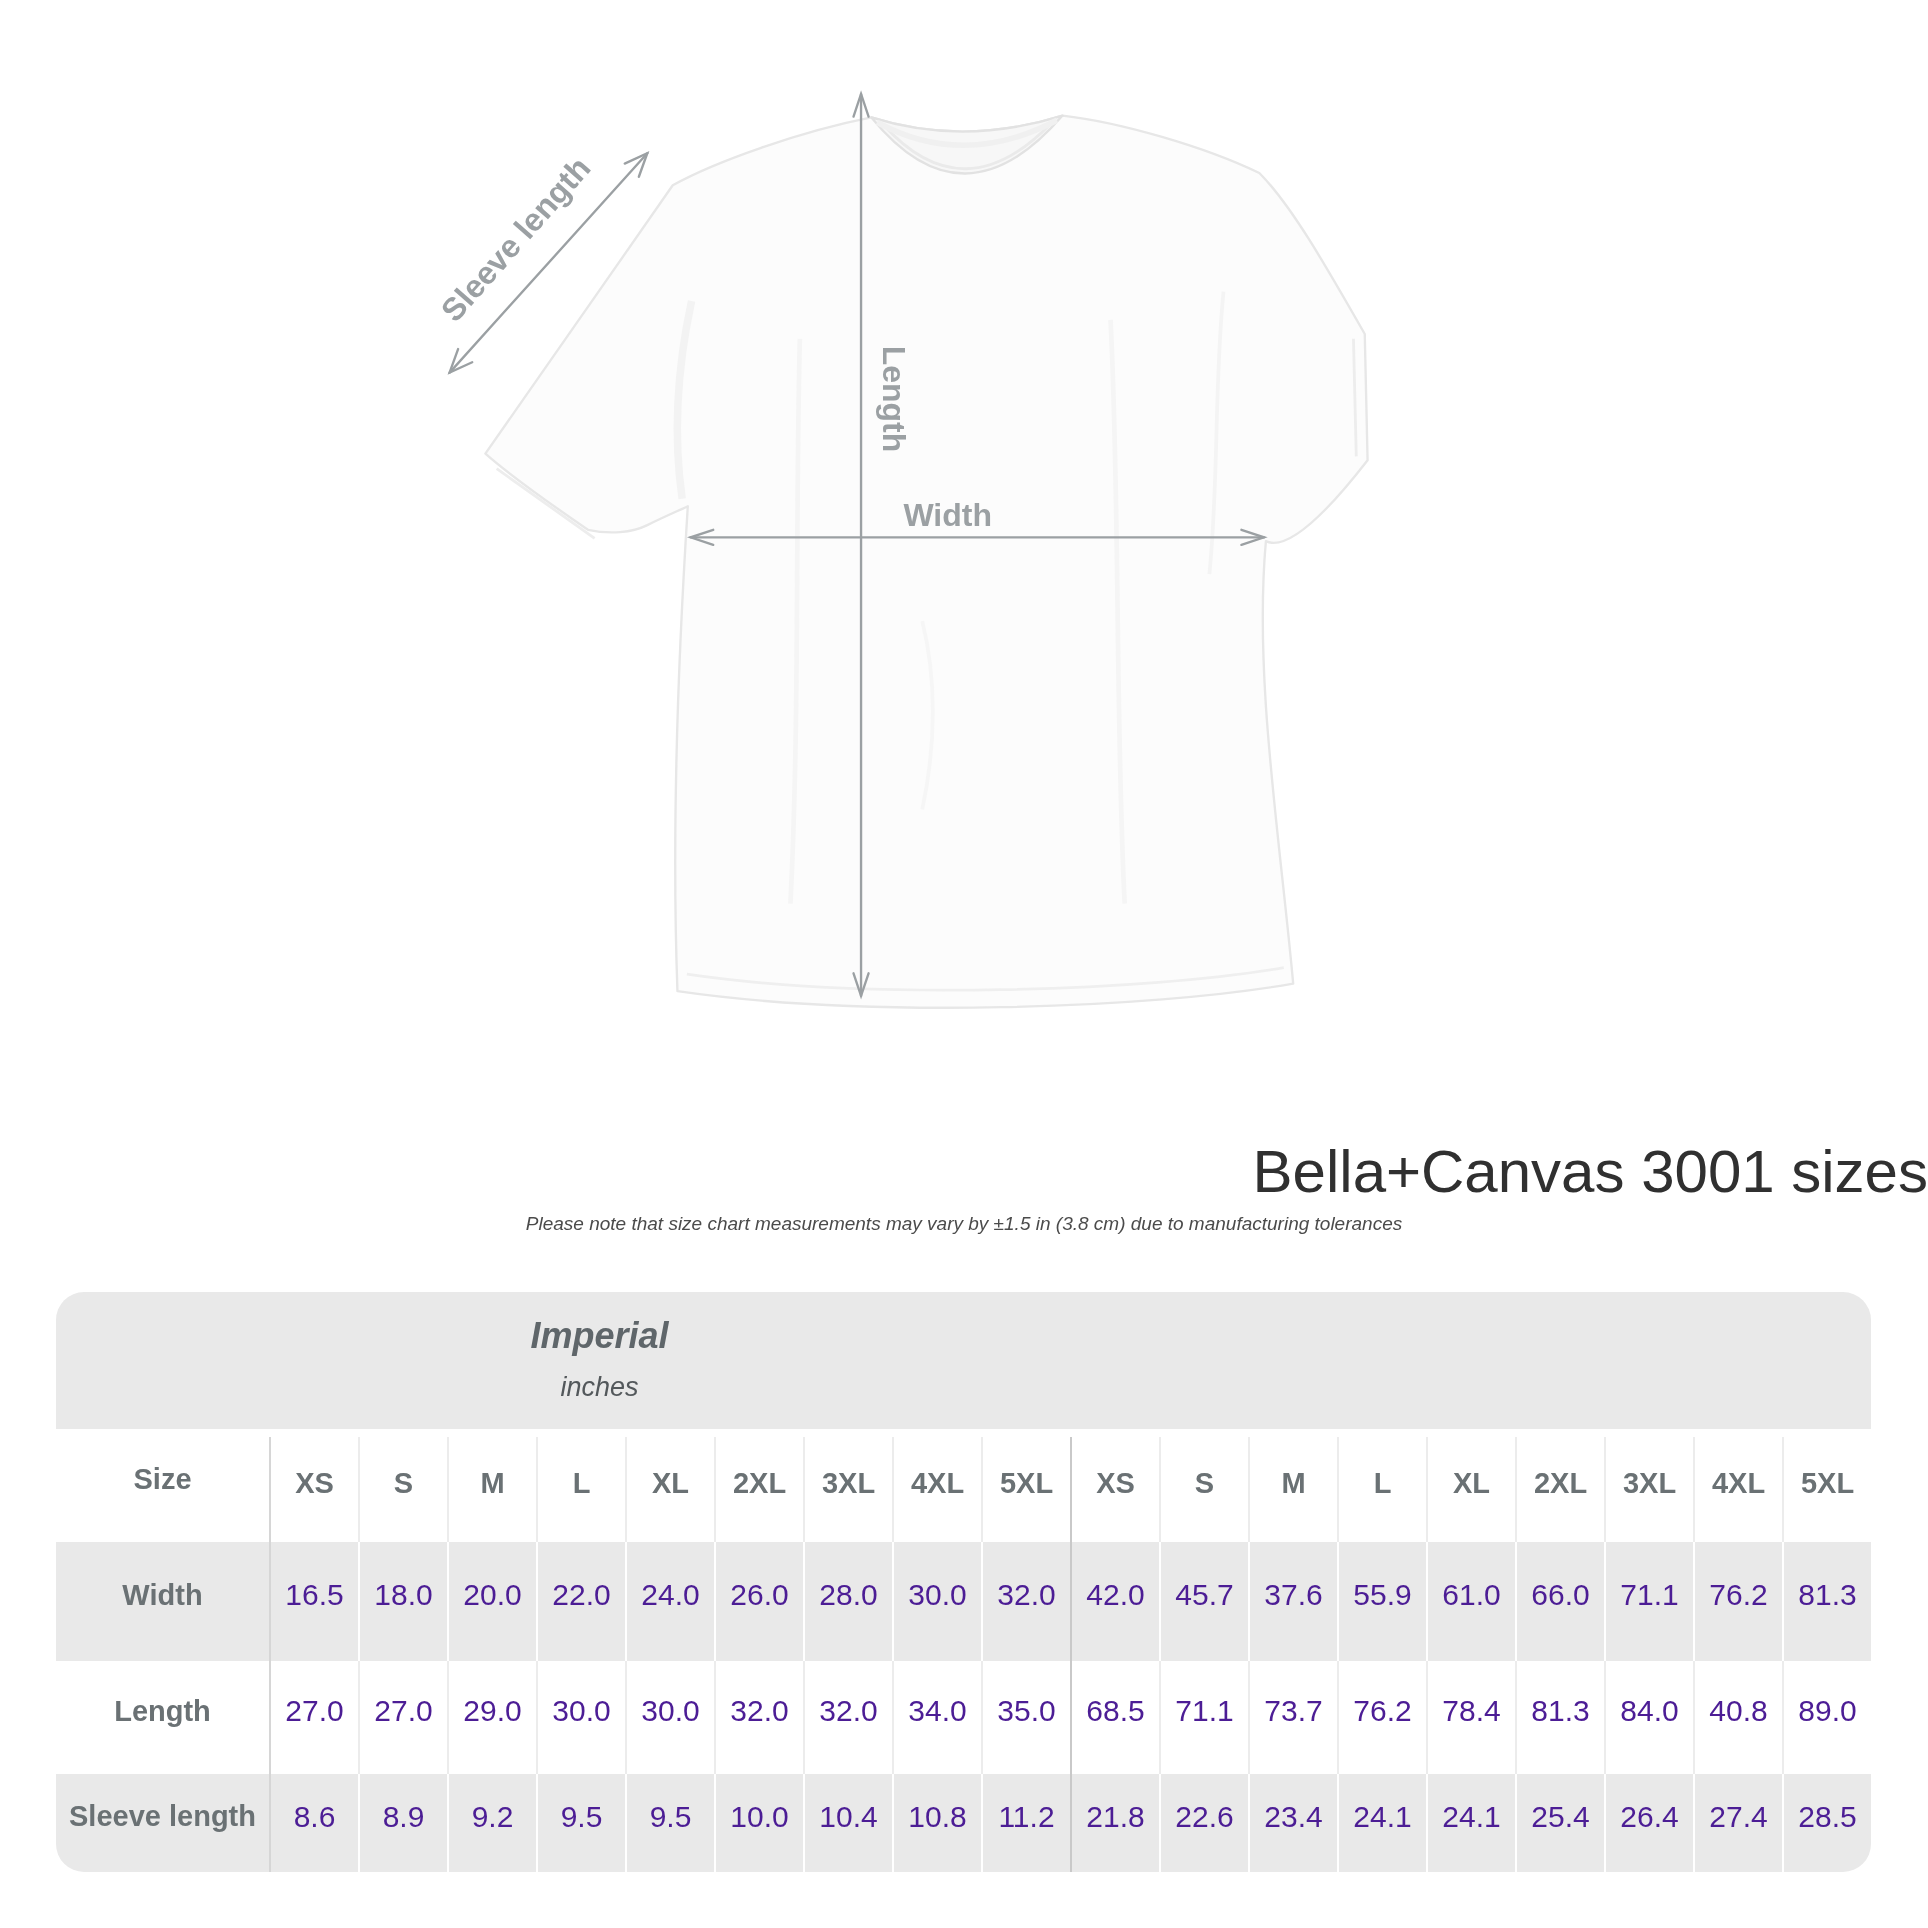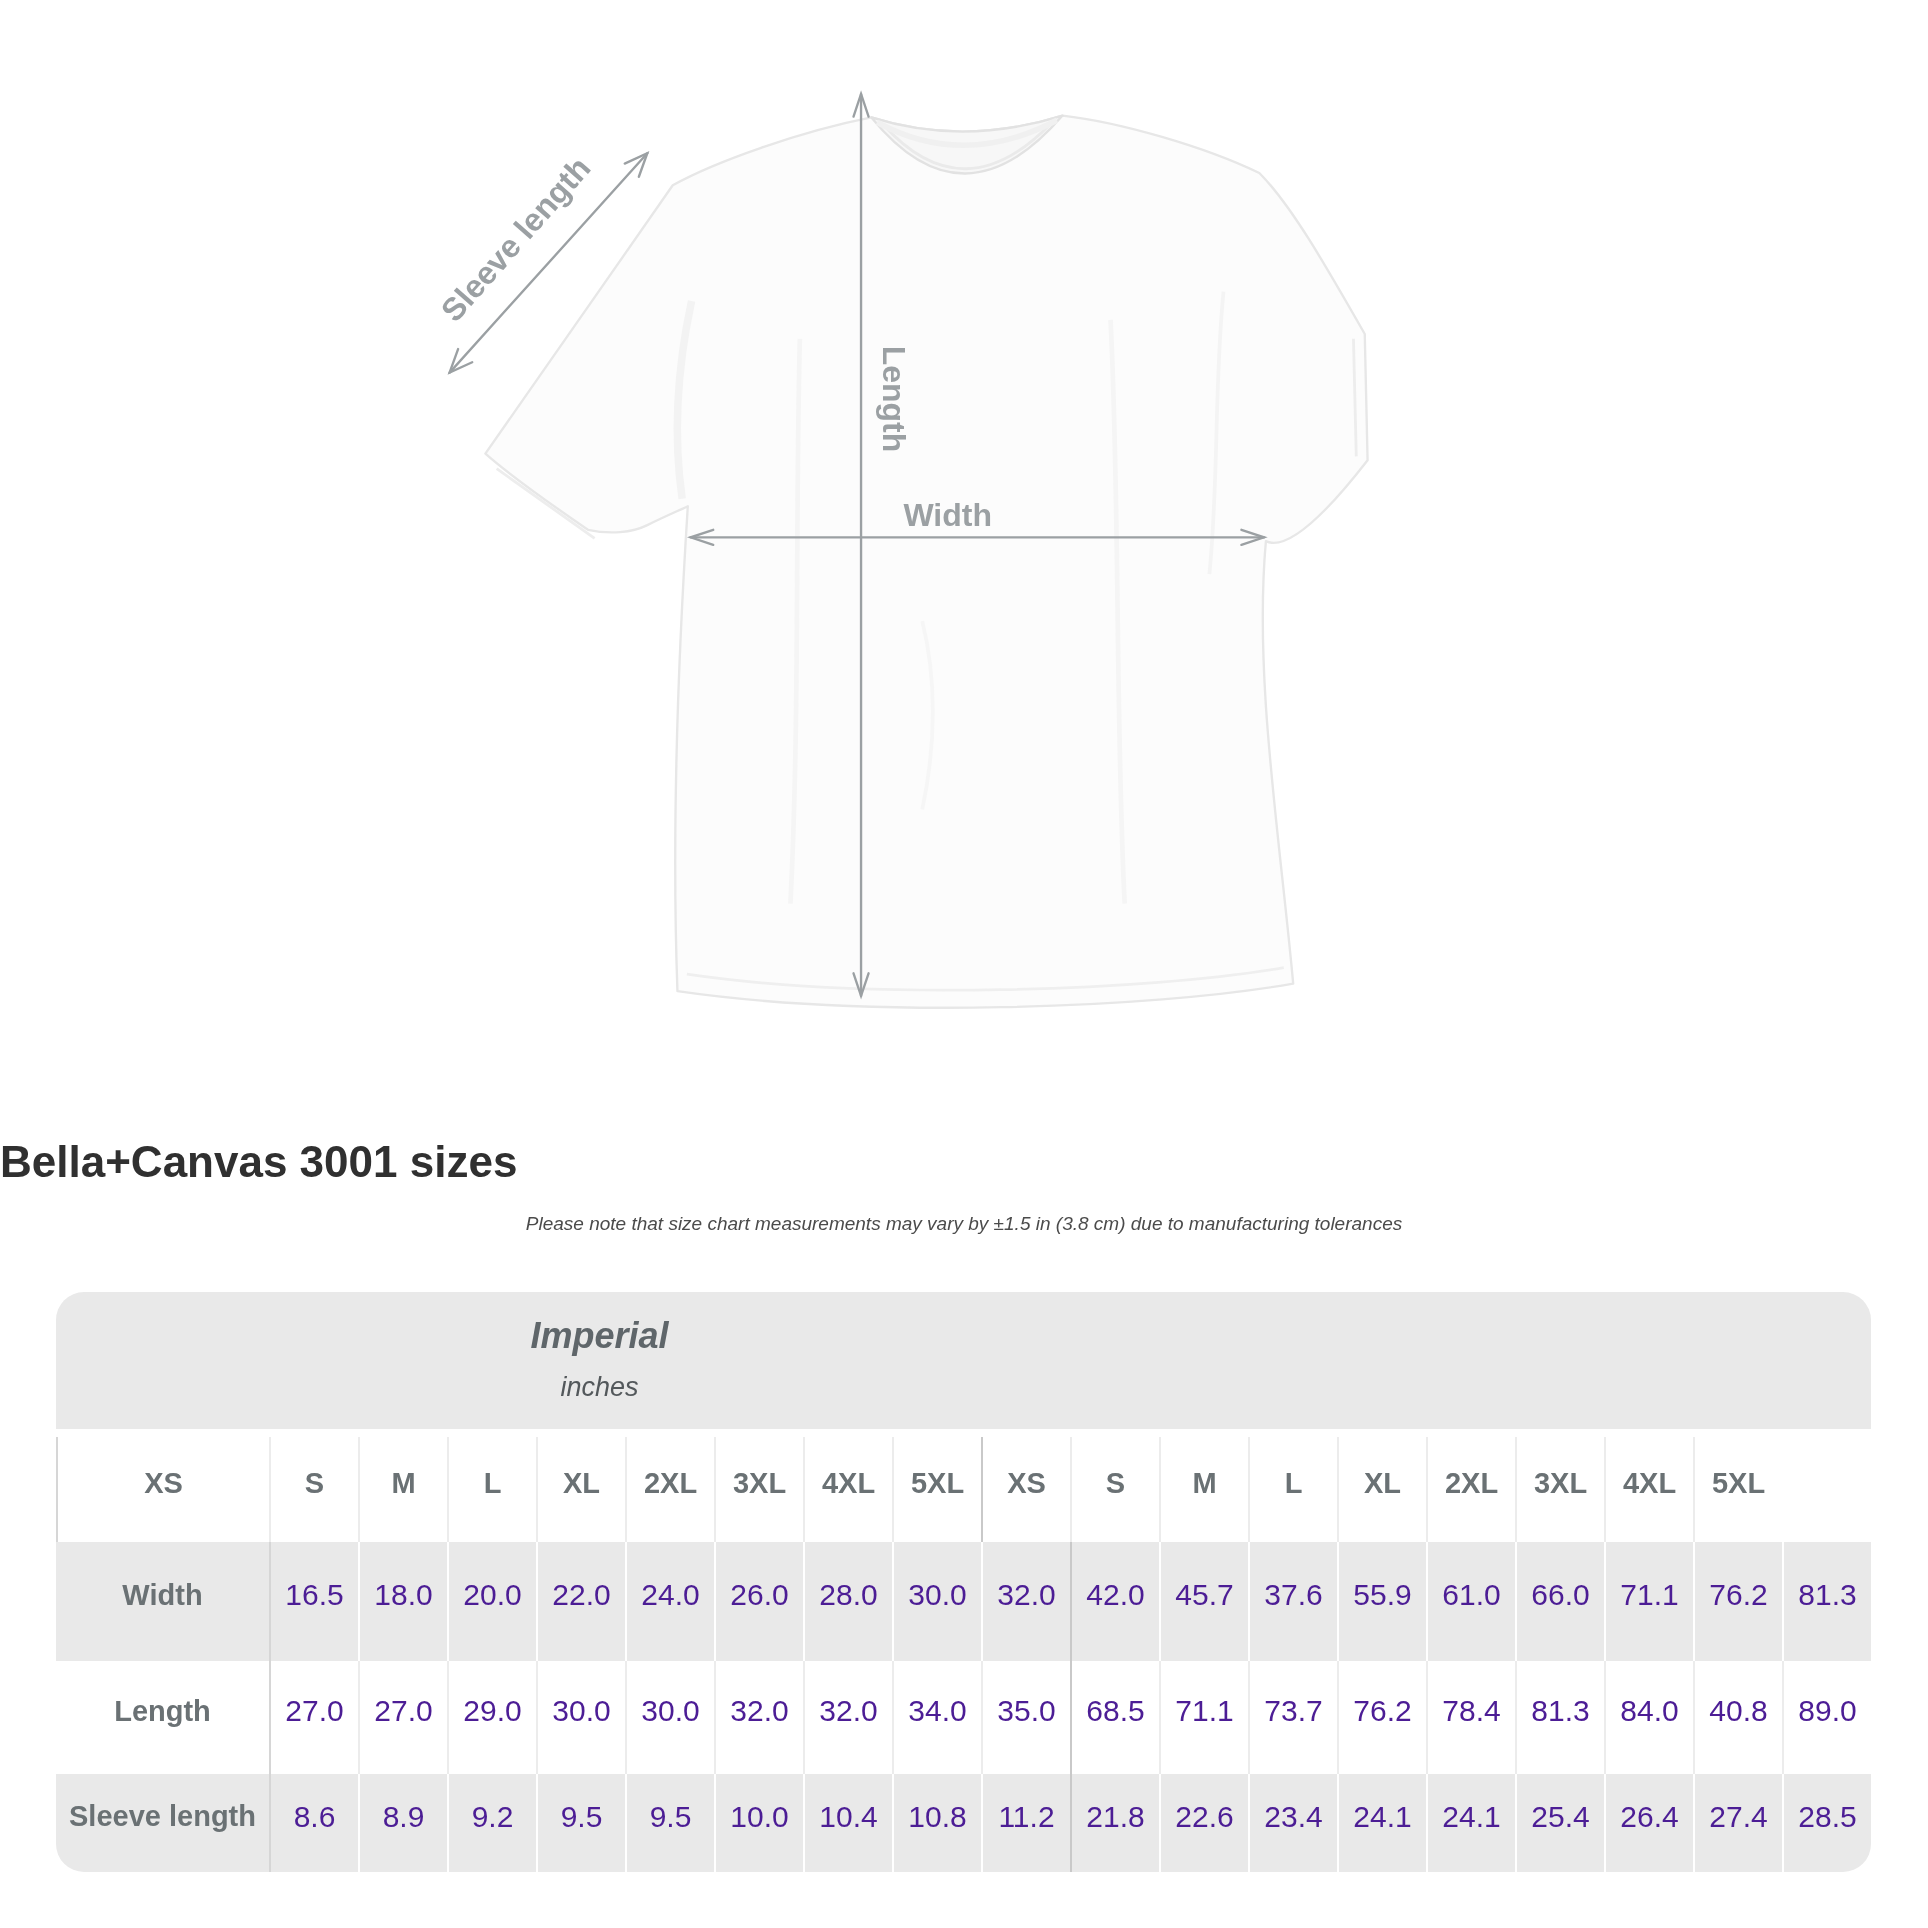--- a/index.html
+++ b/index.html
@@ -5,22 +5,22 @@
   * { margin:0; padding:0; box-sizing:border-box; }
   html,body { background:#ffffff; }
   body { font-family:"Liberation Sans","DejaVu Sans",sans-serif; }
   .page { position:relative; width:1928px; height:1928px; background:#ffffff; overflow:hidden; }
 
   
   .shirt-svg { position:absolute; left:395px; top:56px; width:998px; height:1055px; }
   .diag-label { font-family:"Liberation Sans","DejaVu Sans",sans-serif; font-weight:bold; font-size:34px; fill:#9ba0a3; }
 
   
-  .title { position:absolute; top:1137px; left:0; width:100%; text-align:left;
-           font-size:44px; font-weight:bold; color:#303030; }
+  .title { position:absolute; top:1137px; left:0; width:100%; text-align:right;
+           font-size:60px; font-weight:normal; color:#303030; }
   .subtitle { position:absolute; top:1213px; left:0; width:100%; text-align:center;
               font-size:19px; font-style:italic; color:#4b4b4b; }
 
   
   .tbl { position:absolute; left:56px; top:1292px; width:1815px; height:580px;
          border-radius:28px; overflow:hidden; }
   .trow { display:grid; grid-template-columns:213px repeat(18, 1fr); }
   .rhead { display:grid; grid-template-columns:1014px 801px; height:137px; background:#e9e9e9; }
   .r-sizes { height:113px; }
   .r-width { height:119px; }
@@ -114,20 +114,21 @@
   <div class="tbl">
 
     <div class="rhead">
       <div class="sec sec-imp">
         <div class="sec-t">Imperial</div>
         <div class="sec-u">inches</div>
       </div>
     </div>
 
     <div class="trow r-sizes row-white" id="row-sizes">
+      <div class="cell lbl">Size</div>
     <div class="cell szh sep-size">XS</div>
         <div class="cell szh sep-norm">S</div>
         <div class="cell szh sep-norm">M</div>
         <div class="cell szh sep-norm">L</div>
         <div class="cell szh sep-norm">XL</div>
         <div class="cell szh sep-norm">2XL</div>
         <div class="cell szh sep-norm">3XL</div>
         <div class="cell szh sep-norm">4XL</div>
         <div class="cell szh sep-norm">5XL</div>
         <div class="cell szh sep-metric">XS</div>

